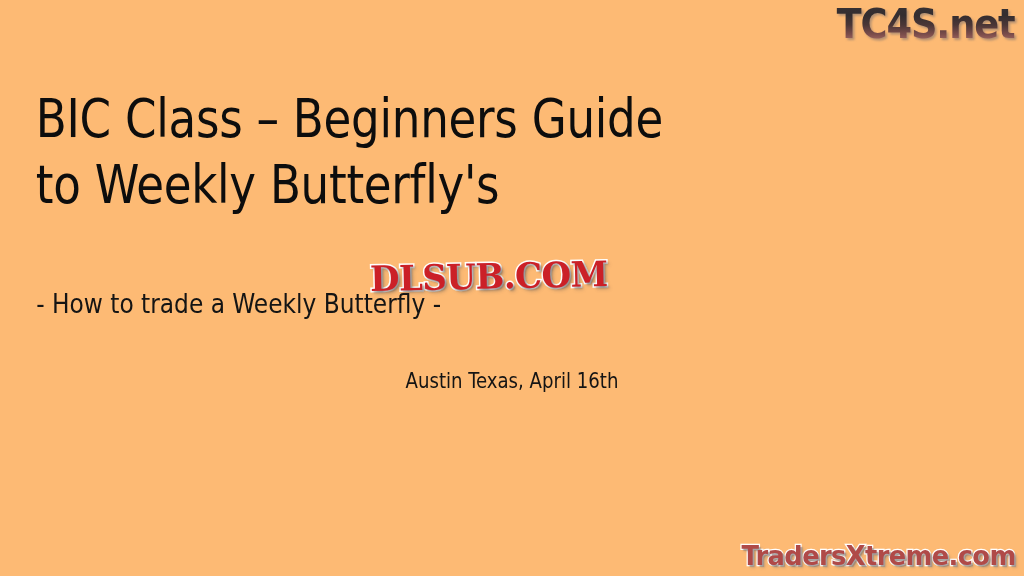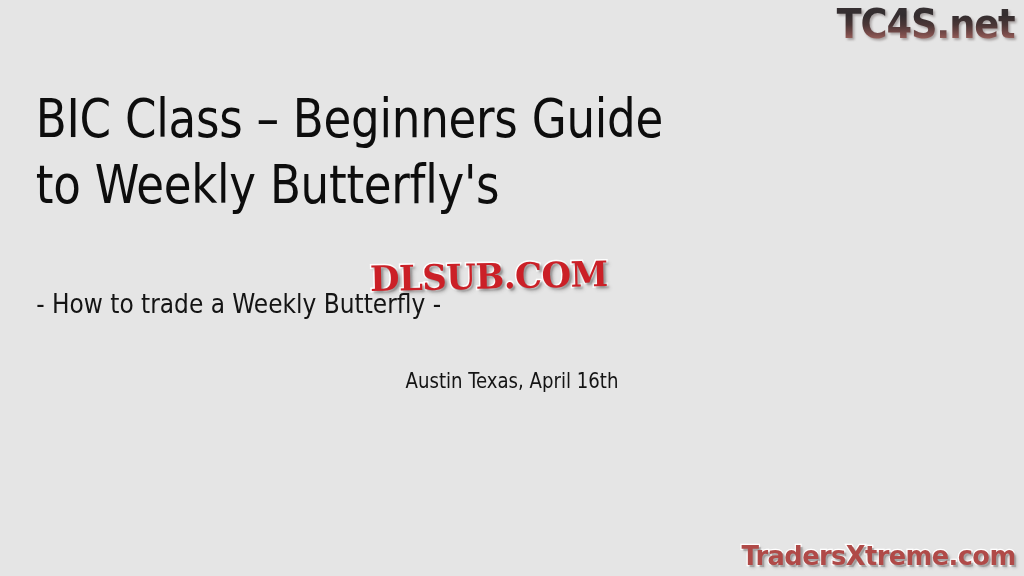--- a/index.html
+++ b/index.html
@@ -7,21 +7,21 @@
     padding: 0;
     background: #ffffff;
   }
   body {
     font-family: "Liberation Sans", sans-serif;
   }
   #slide {
     position: relative;
     width: 1024px;
     height: 576px;
-    background: #e5e5e5;
+    background: #fdba74;
     overflow: hidden;
   }
 
   
   #tc4s-logo {
     position: absolute;
     right: 9px;
     top: 2px;
     font-family: "DejaVu Sans", sans-serif;
     font-weight: 700;

